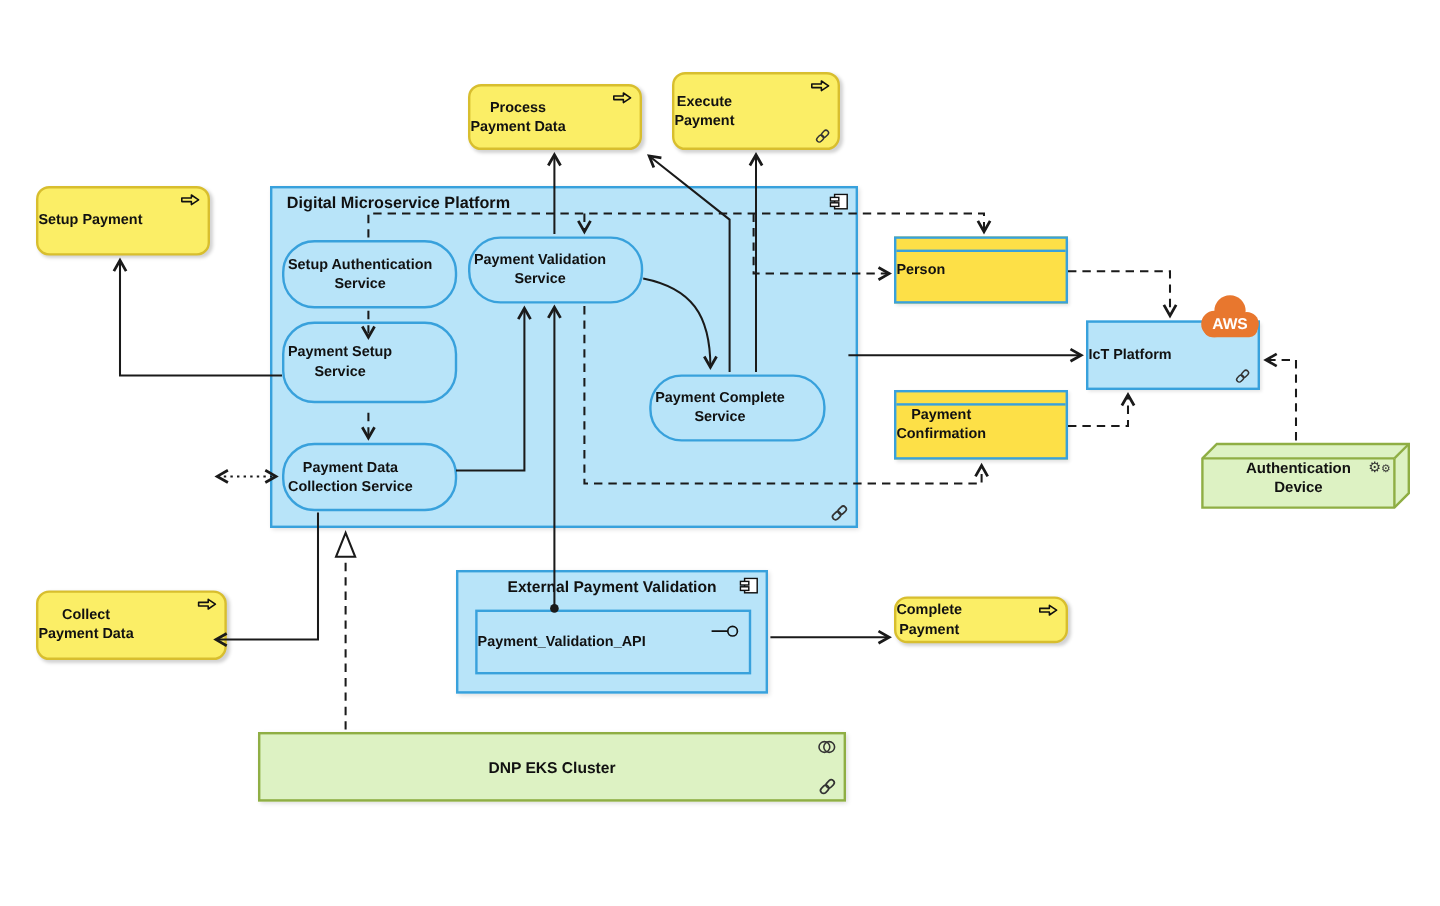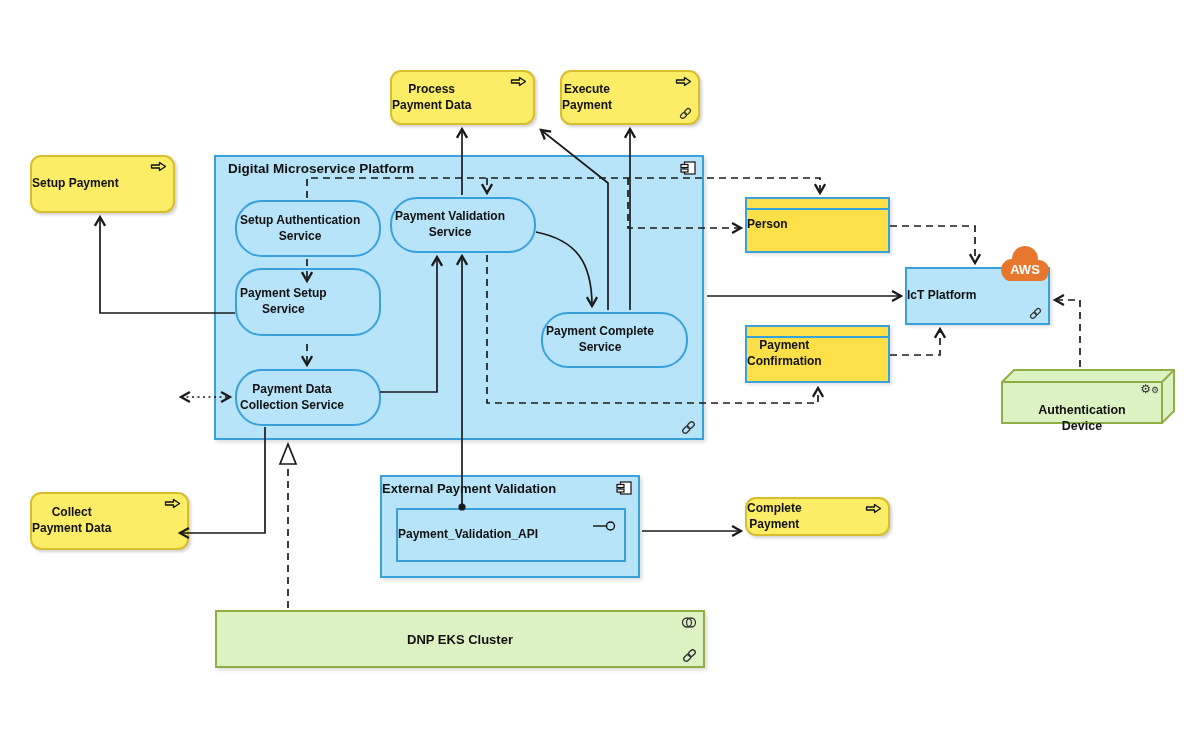--- a/index.html
+++ b/index.html
@@ -12,45 +12,45 @@
 
   .proc{background:#FBEE66;border:2px solid #D8BE2E;border-radius:11px;box-shadow:2px 2px 3px rgba(0,0,0,.18)}
   .svc{background:#B8E4F9;border:2px solid #38A1DC;border-radius:27px;padding:2px 3px}
   .rect{background:#B8E4F9;border:2px solid #38A1DC;box-shadow:2px 2px 3px rgba(0,0,0,.12)}
   .obj{background:#fde047;border:2px solid #38A1DC;box-shadow:2px 2px 3px rgba(0,0,0,.12)}
   .obj .obj-line{position:absolute;top:9px;left:0;width:100%;height:0;border-top:2px solid #38A1DC}
 
   .container-node{position:absolute;background:#B8E4F9;border:2px solid #38A1DC;box-shadow:2px 2px 4px rgba(0,0,0,.15)}
   .green{background:#DDF2C3;border:2px solid #8FAE44}
   .ctitle{position:absolute;top:4px;left:12px;font-size:13.5px;font-weight:700;white-space:nowrap}
-  .ctitle.center{left:0;right:0;text-align:left}
+  .ctitle.center{left:0;right:0;text-align:center}
   .ctitle.middle{top:0;bottom:0;display:flex;align-items:center;justify-content:center}
 
   .corner{position:absolute;line-height:0}
   .tr{top:4px;right:6px}
   .br{bottom:3px;right:6px}
 
   .edges{position:absolute;left:0;top:0;z-index:5;pointer-events:none}
   .aws{position:absolute;z-index:7;line-height:0}
   .aws text{font-family:"Liberation Sans",sans-serif}
 
   .auth-device{position:absolute;line-height:0}
   .auth-device .face-label{position:absolute;left:2px;top:14px;width:160px;height:52px;display:flex;
-        align-items:flex-end;justify-content:center;text-align:center;font-size:12.5px;font-weight:700;line-height:1.3}
+        align-items:flex-start;justify-content:center;text-align:center;font-size:12.5px;font-weight:700;line-height:1.3}
   .gears{position:absolute;top:15px;right:17px;font-size:12px;line-height:1;color:#333}
   .gears .g2{font-size:9px}
 
   .lollipop{position:absolute;top:9px;right:8px;line-height:0}
 </style>
 </head>
 <body>
 
 <div id="canvas">
 
-  <div class="container-node" style="left:214px;top:155px;width:490px;height:285px">
+  <div class="container-node" style="left:225px;top:155px;width:490px;height:285px">
     <div class="ctitle">Digital Microservice Platform</div>
     <span class="corner tr">
       <svg width="16" height="14" viewBox="0 0 16 14">
           <rect x="4.5" y="1" width="10.5" height="12" fill="#fff" stroke="#111" stroke-width="1.2"></rect>
           <rect x="1" y="3.5" width="7" height="3" fill="#fff" stroke="#111" stroke-width="1.2"></rect>
           <rect x="1" y="8" width="7" height="3" fill="#fff" stroke="#111" stroke-width="1.2"></rect>
         </svg>
     </span>
     <span class="corner br">
       <svg width="15" height="15" viewBox="0 0 15 15">
@@ -107,21 +107,21 @@
       <svg width="17" height="11" viewBox="0 0 17 11">
           <path d="M1.5 4 H9.5 V1.5 L15.5 5.5 L9.5 9.5 V7 H1.5 Z" fill="none" stroke="#111" stroke-width="1.3" stroke-linejoin="round"></path>
         </svg>
     </span>
     <span class="lbl">
       <span>Process</span>
       <span>Payment Data</span>
     </span>
   </div>
 
-  <div class="node proc" style="left:560px;top:70px;width:140px;height:55px">
+  <div class="node proc" style="left:560px;top:60px;width:140px;height:65px">
     <span class="corner tr">
       <svg width="17" height="11" viewBox="0 0 17 11">
           <path d="M1.5 4 H9.5 V1.5 L15.5 5.5 L9.5 9.5 V7 H1.5 Z" fill="none" stroke="#111" stroke-width="1.3" stroke-linejoin="round"></path>
         </svg>
     </span>
     <span class="lbl">
       <span>Execute</span>
       <span>Payment</span>
     </span>
     <span class="corner br">

